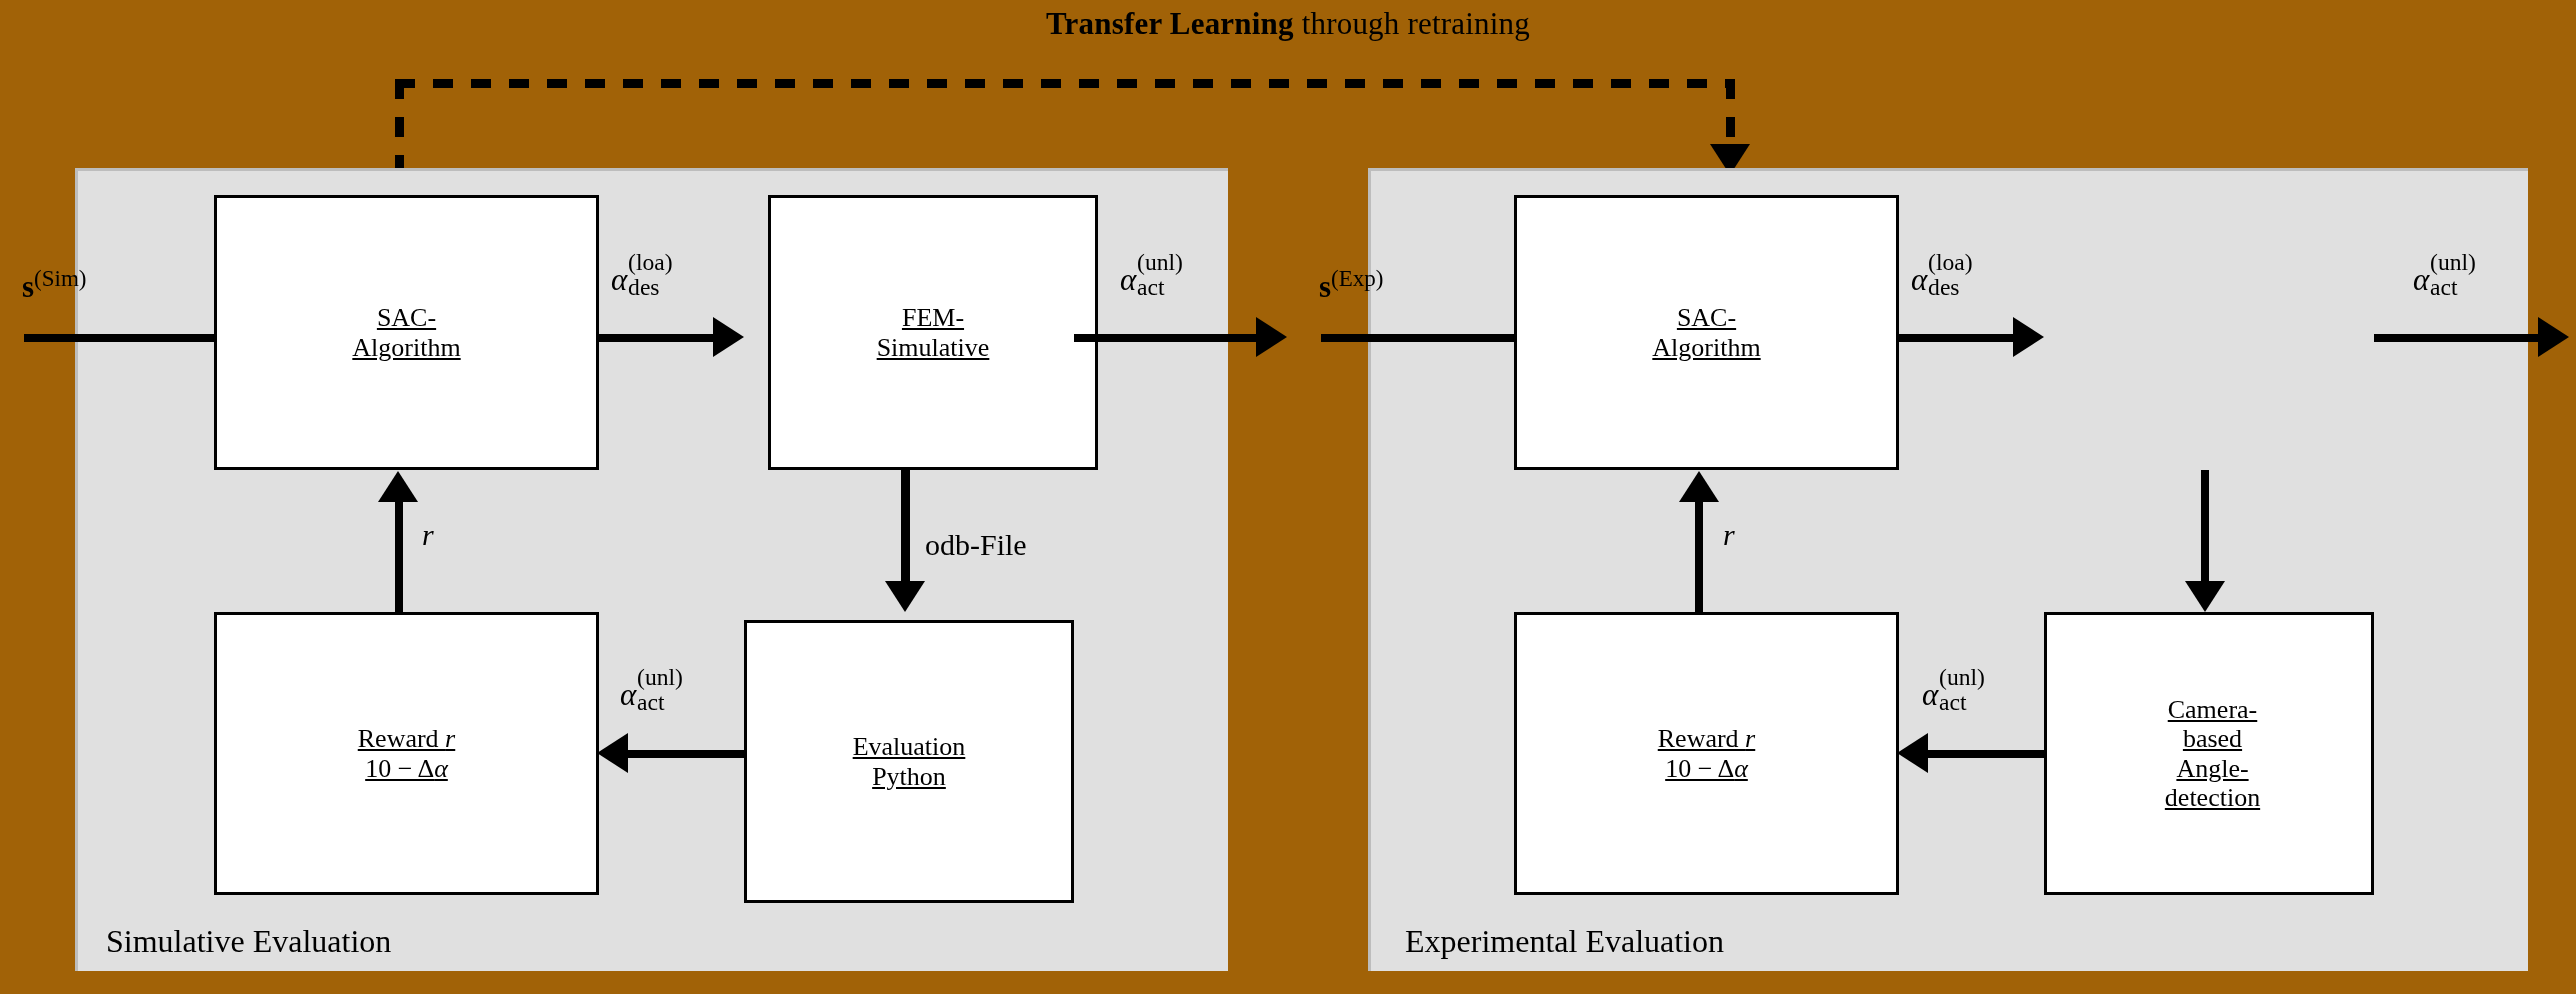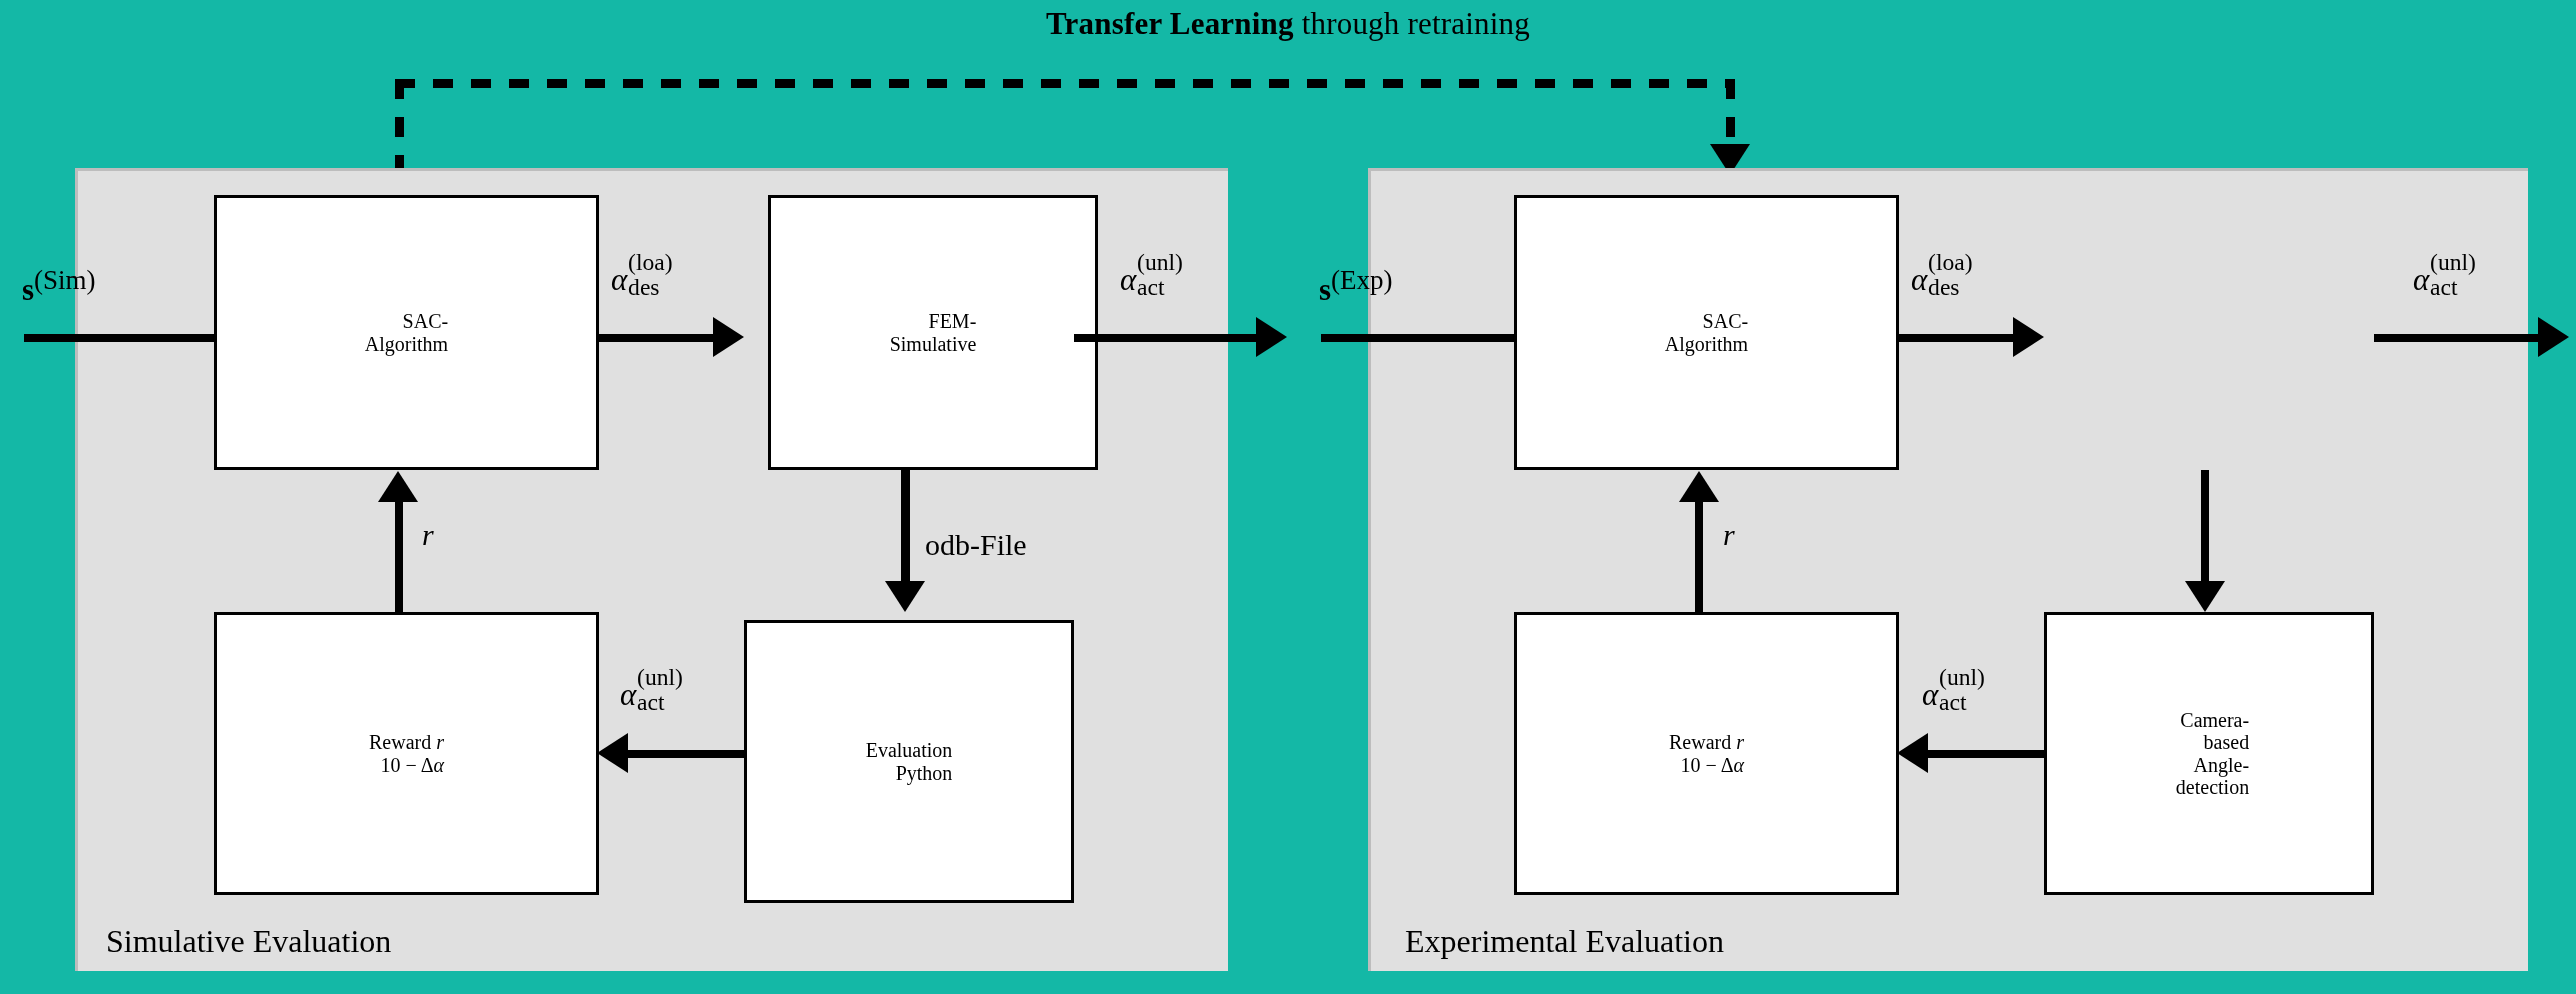--- a/index.html
+++ b/index.html
@@ -1,17 +1,17 @@
 <!DOCTYPE html>
 <html style="font-size:12.6px"><head>
 <meta charset="utf-8">
 <style>
   html,body{margin:0;padding:0;background:#ffffff;}
   body{width:2576px;height:995px;font-family:"Liberation Serif",serif;}
-  #stage{position:relative;width:2576px;height:995px;overflow:hidden;background:#14b8a6;}
+  #stage{position:relative;width:2576px;height:995px;overflow:hidden;background:#a16207;}
 
   
   .title{
     position:absolute;left:0;top:6.3px;width:2576px;text-align:center;
     font-size:31px;color:#000;letter-spacing:0.2px;white-space:nowrap;
   }
   .title b{font-weight:bold;}
   .title .thin{font-weight:normal;}
 
   
@@ -20,21 +20,21 @@
     border-left:3.9px solid #bdbdbd;box-sizing:border-box;
   }
   .panel-caption{
     position:absolute;font-size:32px;color:#000;white-space:nowrap;
   }
 
   
   .box{
     position:absolute;background:#ffffff;border:3.1px solid #000;
     box-sizing:border-box;display:flex;align-items:center;justify-content:center;
-    text-align:right;font-size:20px;line-height:1.12;color:#000;
+    text-align:center;font-size:26px;line-height:1.12;color:#000;text-decoration:underline;
   }
   .box span{display:block;}
 
   
   .h-line{position:absolute;background:#000;height:7.9px;}
   .v-line{position:absolute;background:#000;width:7.9px;}
   .arrow-r{
     position:absolute;width:0;height:0;
     border-top:20.4px solid transparent;border-bottom:20.4px solid transparent;
     border-left:31px solid #000;
@@ -68,21 +68,21 @@
   
   .lbl{position:absolute;font-size:30px;color:#000;white-space:nowrap;line-height:1;}
   .lbl .alpha{font-style:italic;font-size:31px;}
   .sup-sub{
     display:inline-block;vertical-align:middle;position:relative;
     font-size:23.6px;line-height:1.02;text-align:left;margin-left:0.8px;
   }
   .sup-sub .su{display:block;position:relative;top:-9.4px;}
   .sup-sub .sb{display:block;position:relative;top:-7.9px;}
   .bold-s{font-weight:bold;font-style:normal;font-size:31px;}
-  .sup-only{font-size:27px;vertical-align:super;}
+  .sup-only{font-size:23px;vertical-align:super;}
   .ital{font-style:italic;}
   .plain-lbl{position:absolute;font-size:30px;color:#000;white-space:nowrap;}
 </style>
 </head>
 <body>
 
 <div id="stage">
 
   <div class="title">
     <b>Transfer Learning</b><span class="thin"> through retraining</span>

